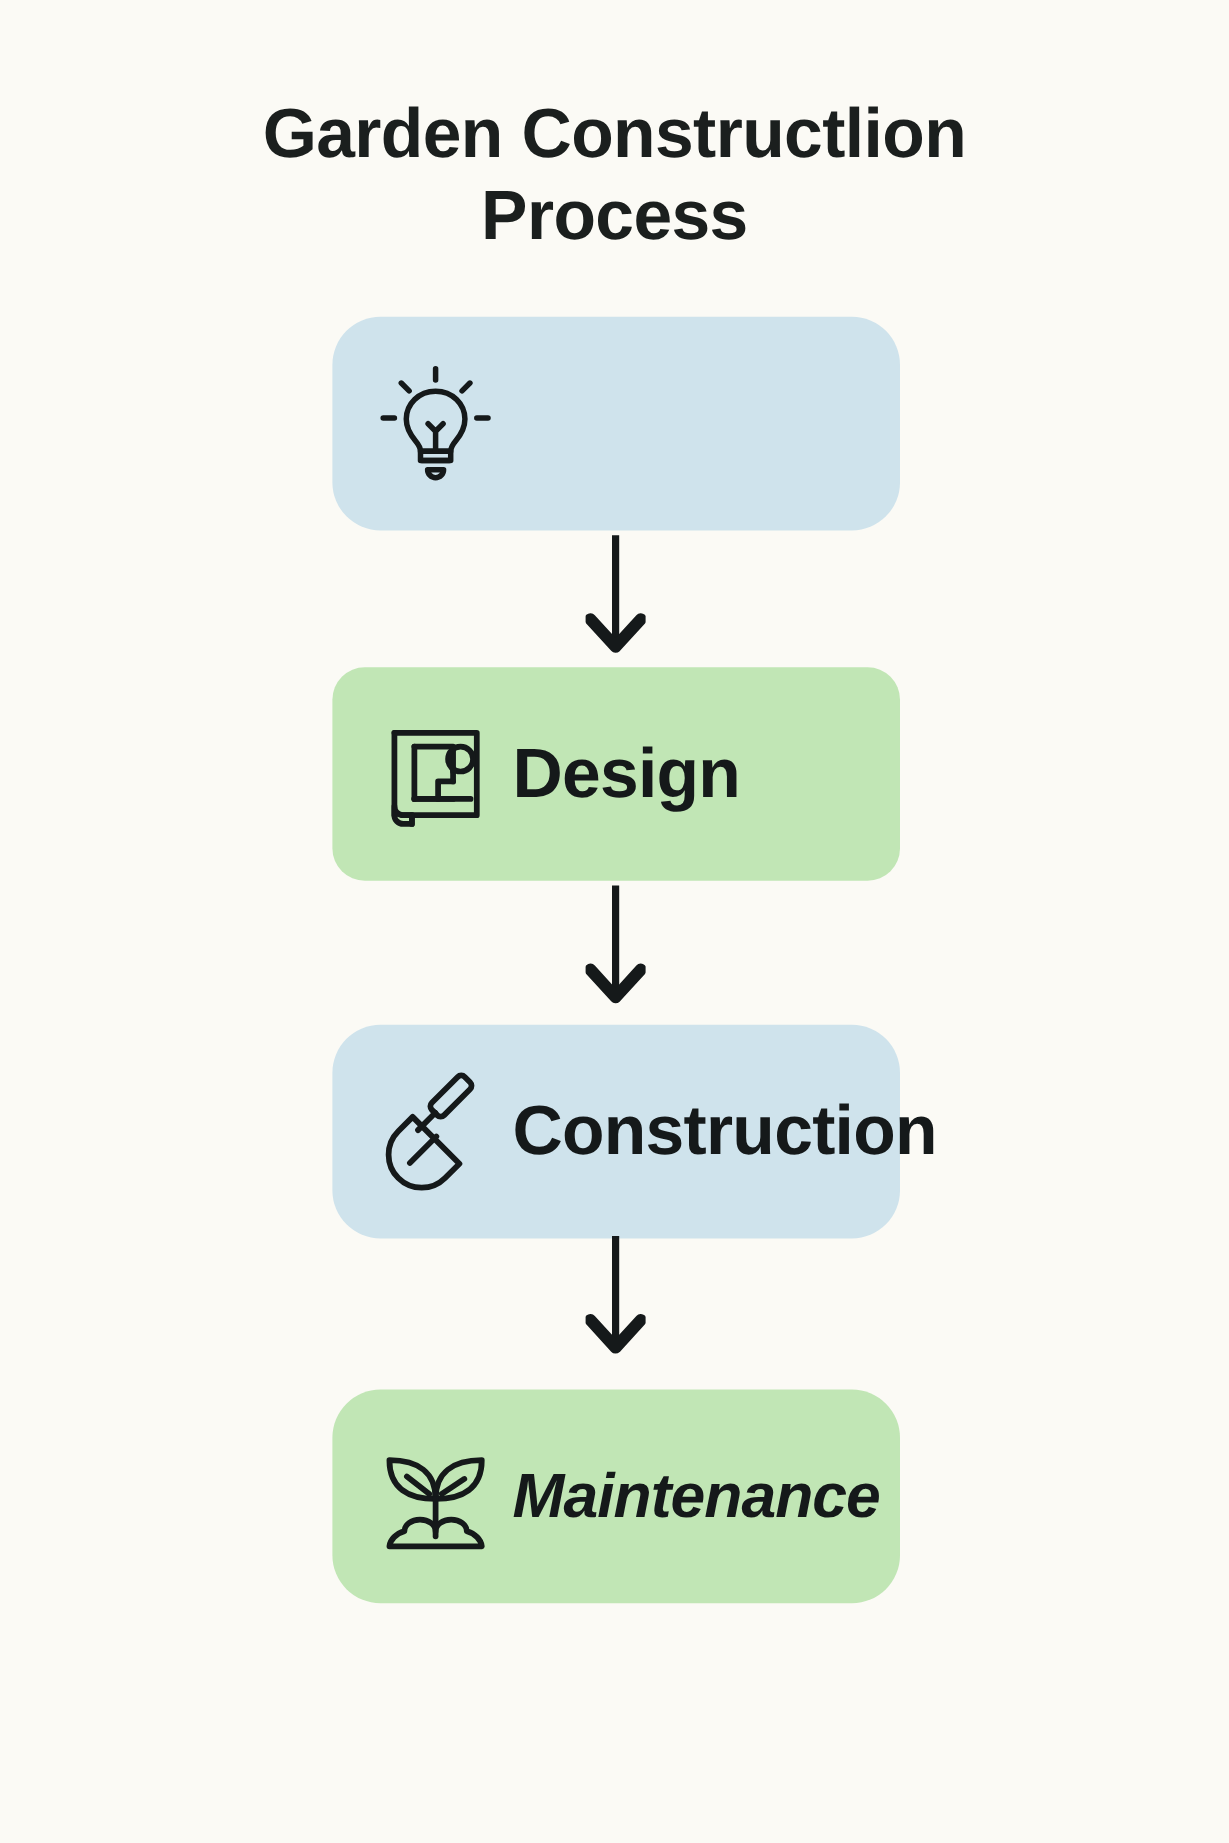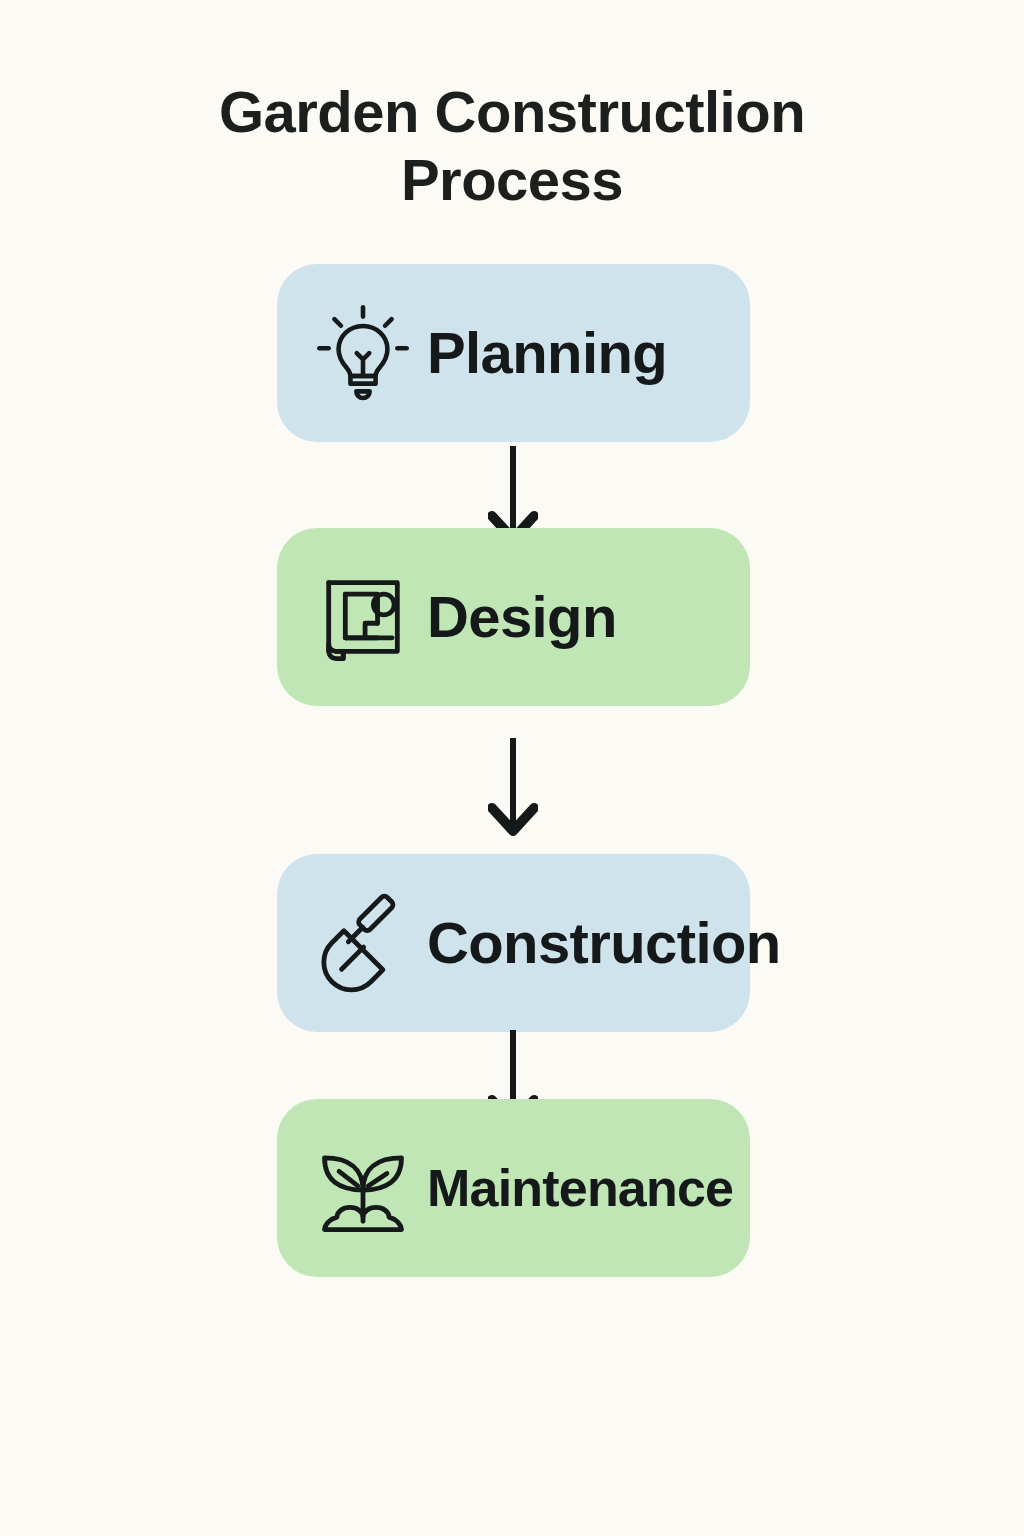--- a/index.html
+++ b/index.html
@@ -72,23 +72,23 @@
     white-space: nowrap;
     line-height: 1;
   }
   .step-label.long {
     font-size: 52px;
     letter-spacing: -0.8px;
   }
 
   
   #step-0 { top: 264px; }
-  #step-1 { top: 528px; }
+  #step-1 { top: 556px; border-radius: 27px; }
   #step-2 { top: 854px; }
-  #step-3 { top: 1099px; }
+  #step-3 { top: 1158px; font-style: italic; }
 
   
   .connector {
     position: absolute;
     left: 488px;
     width: 50px;
     height: 110px;
   }
   .connector svg { display: block; width: 50px; height: 110px; }
 
@@ -112,21 +112,20 @@
         <path d="M39 79.5 h22"></path>
         <path d="M43.6 86.9 h12.8 a6.4 6.4 0 0 1-12.8 0 Z"></path>
         <path d="M50 72.1 v-16 l-6-6 M50 56.1 l6-6"></path>
         <path d="M50 6 v9"></path>
         <path d="M22.5 17.5 l6.3 6.3"></path>
         <path d="M77.5 17.5 l-6.3 6.3"></path>
         <path d="M8 45.5 h9"></path>
         <path d="M92 45.5 h-9"></path>
       </svg>
     </span>
-    <span class="step-label">Planning</span>
   </div>
 
   <div class="connector" id="conn-0">
     <svg viewBox="0 0 50 110" fill="none" stroke="#15191a">
       <path d="M25 2 V92" stroke-width="6" stroke-linecap="butt"></path>
       <path d="M4 72 L25 95 L46 72" stroke-width="10" stroke-linecap="round" stroke-linejoin="round"></path>
     </svg>
   </div>
 
   <div class="step-box" id="step-1" style="background:#c1e6b5">

